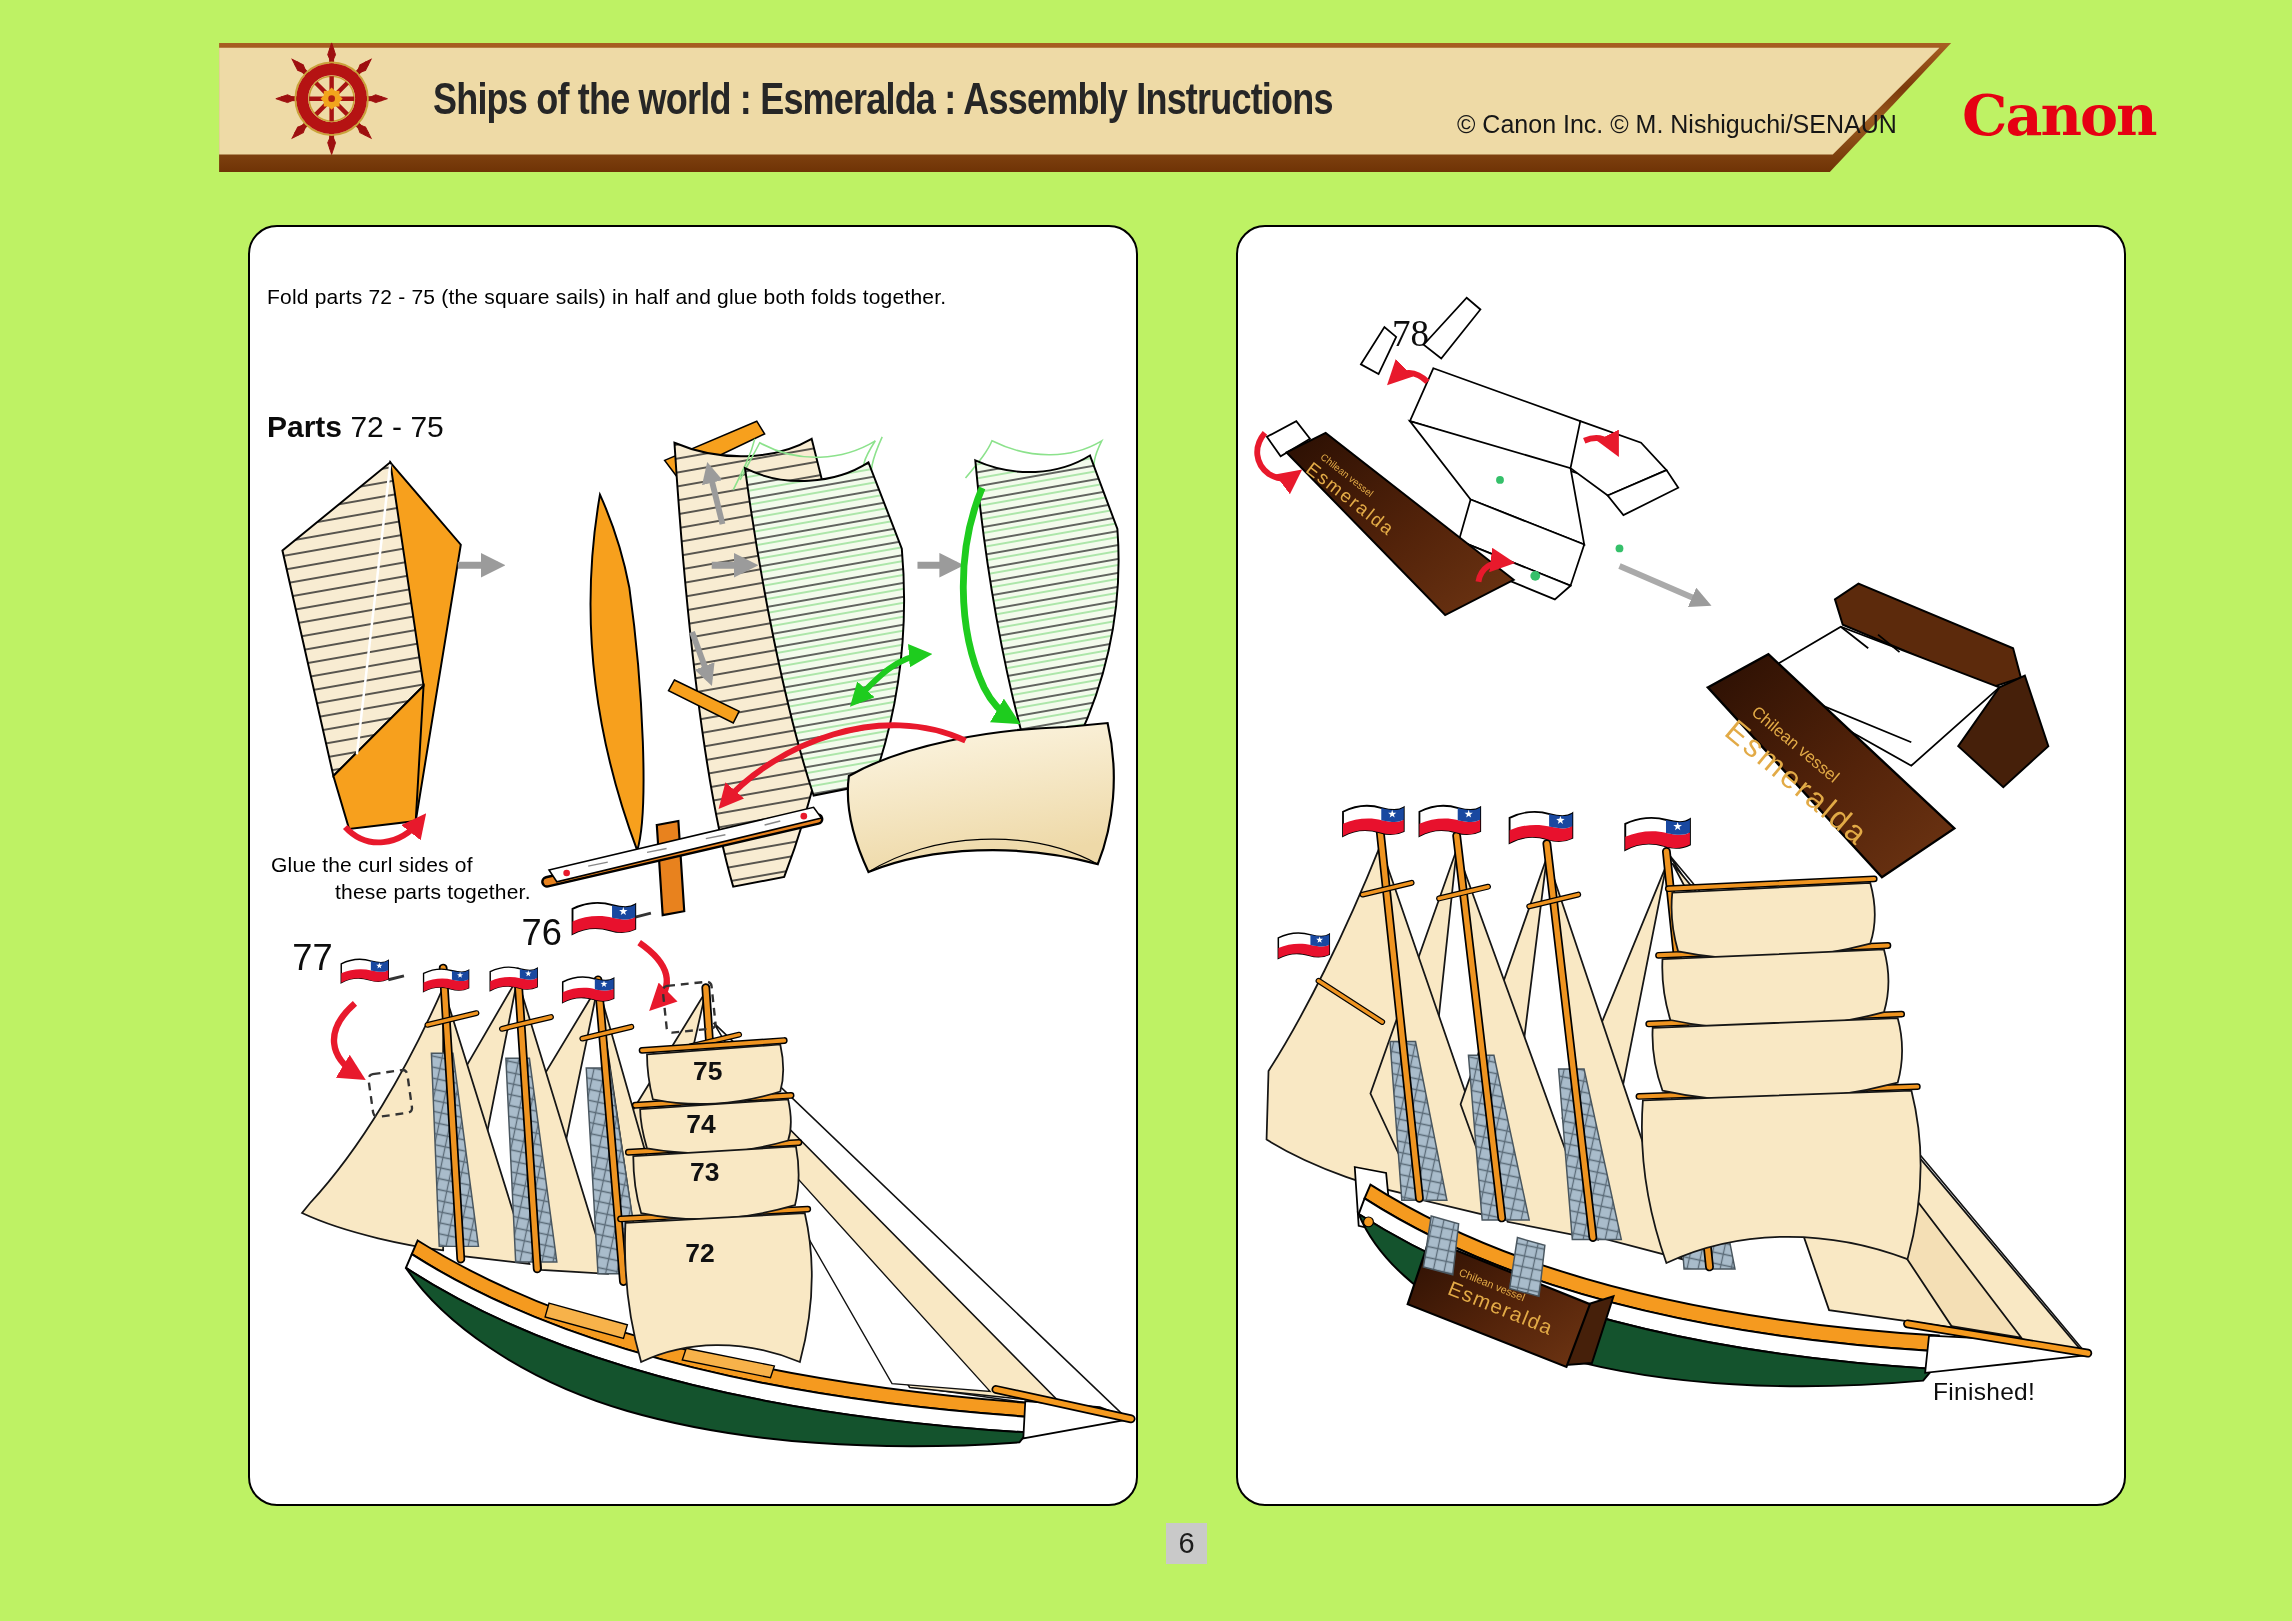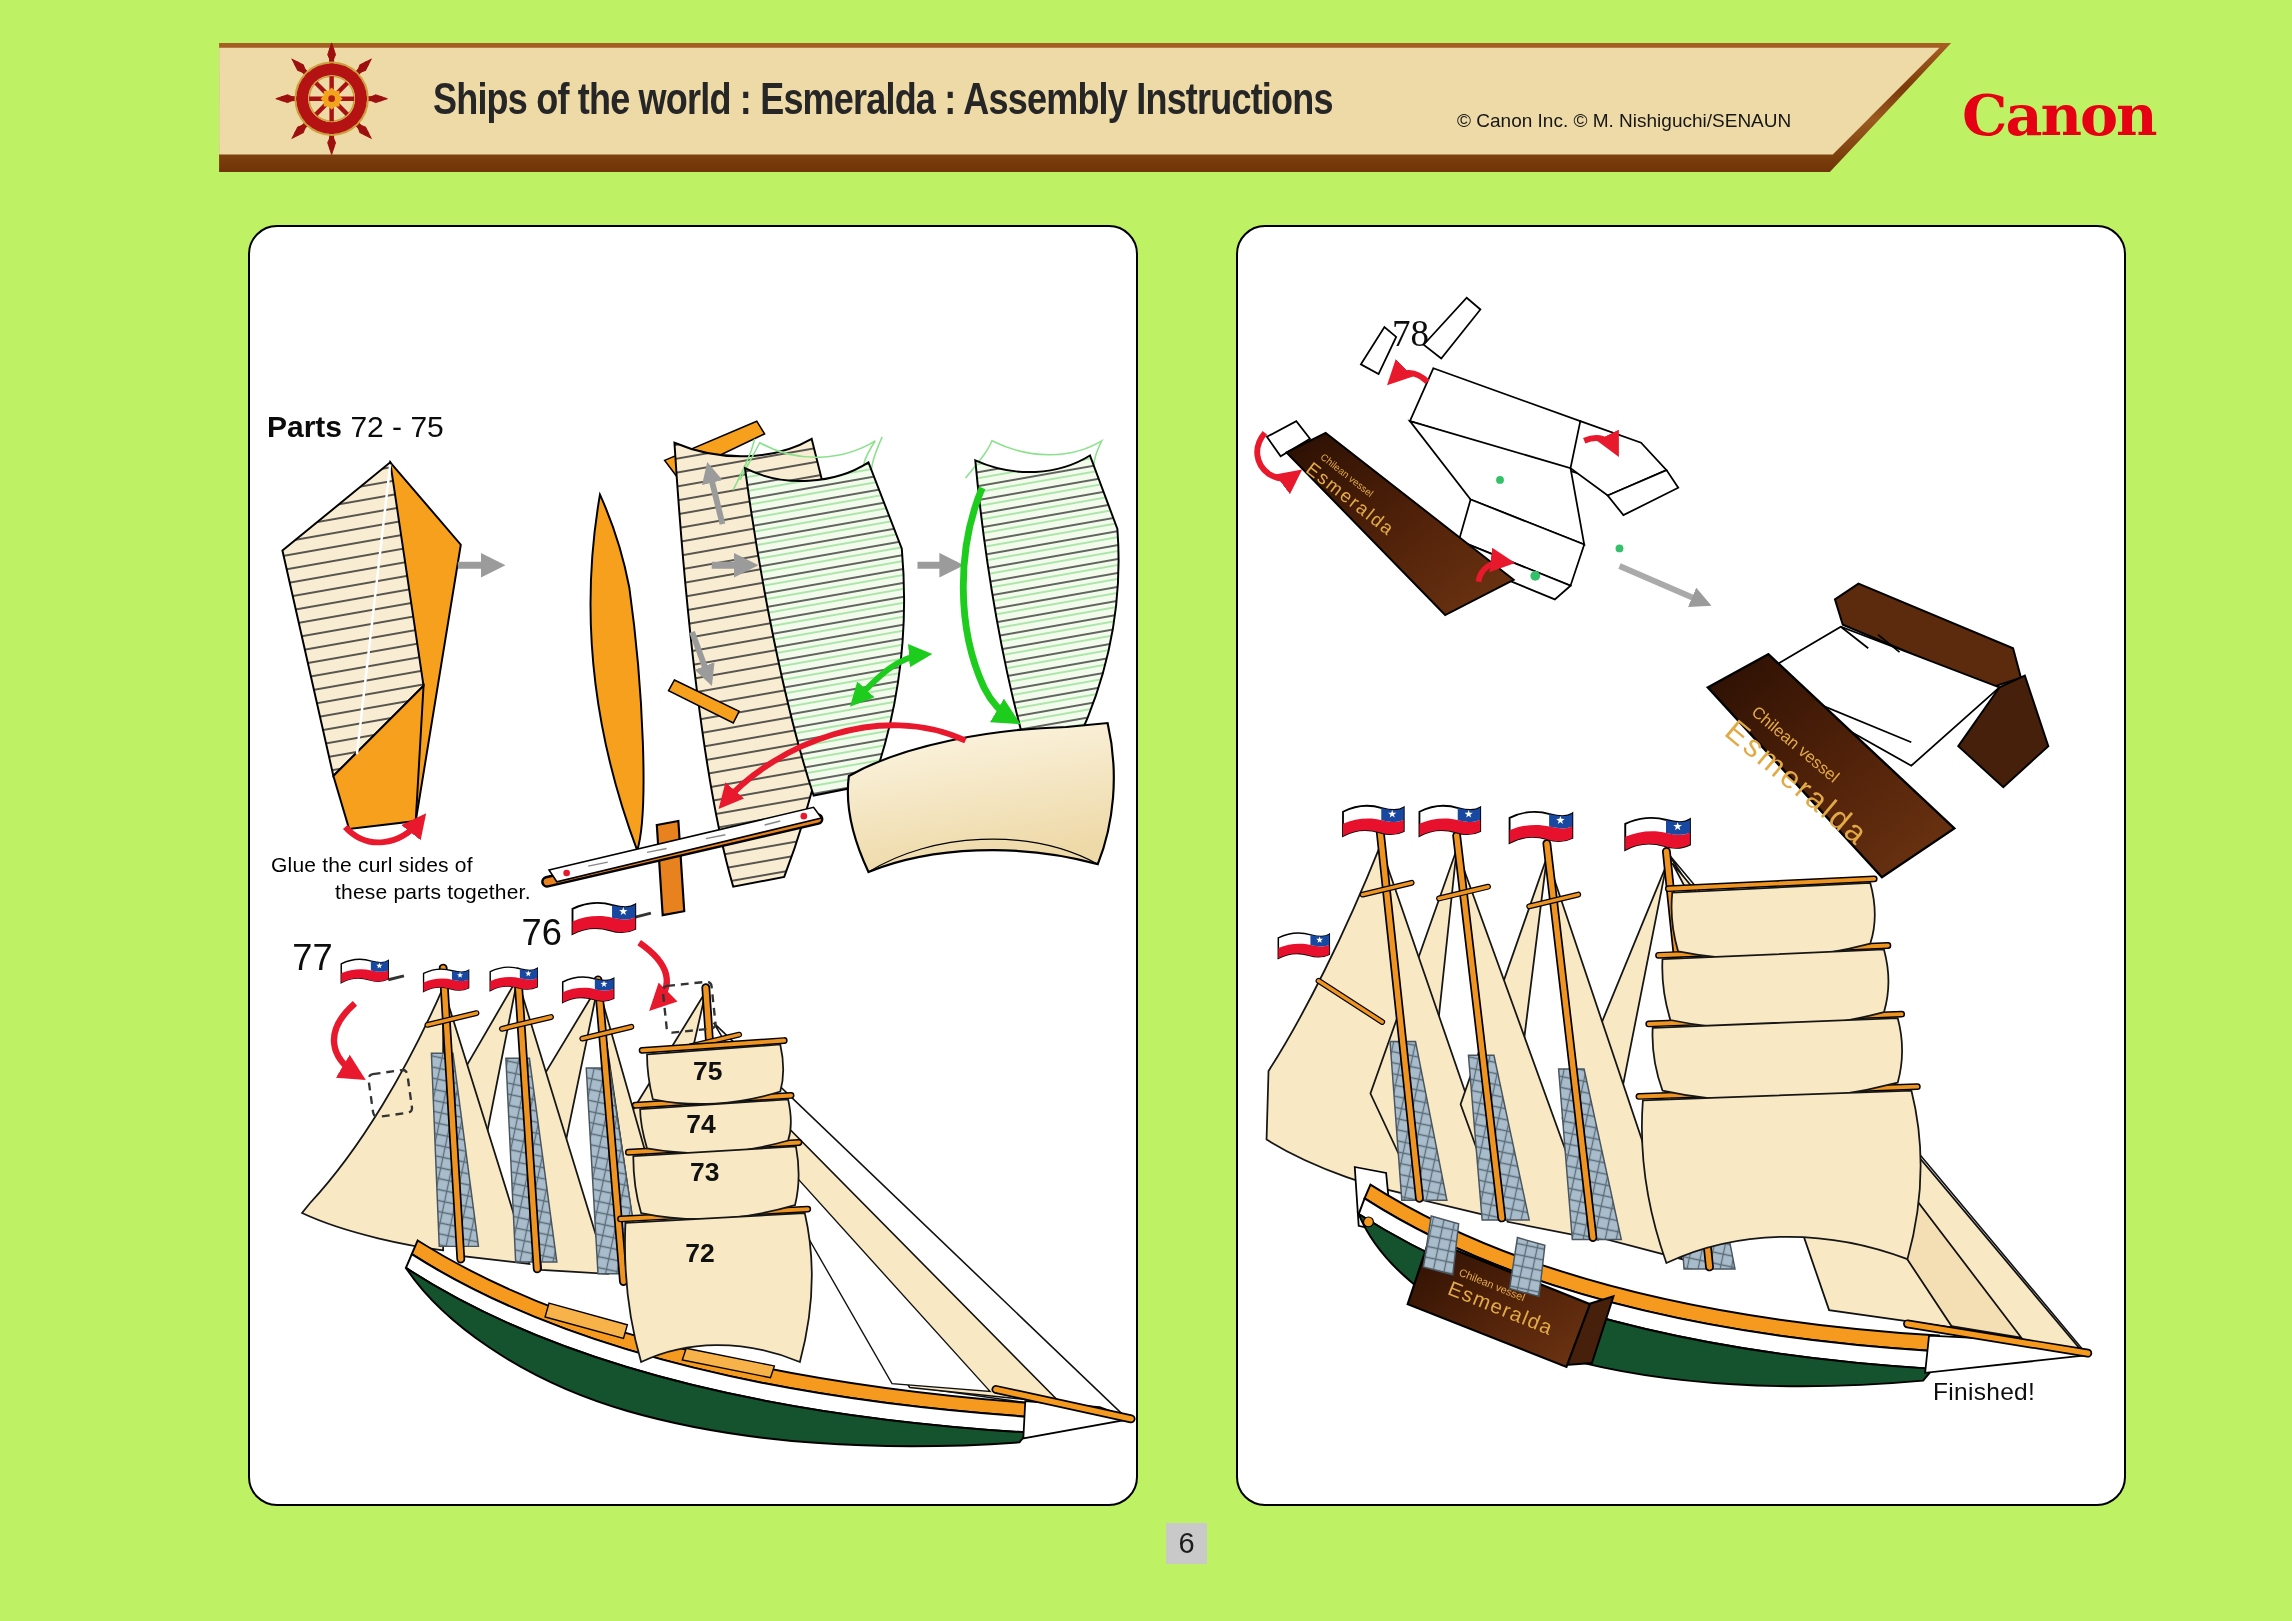--- a/index.html
+++ b/index.html
@@ -2,21 +2,21 @@
 <html><head>
 <meta charset="utf-8">
 <style>
   html,body{margin:0;padding:0;background:#ffffff;}
   .page{position:relative;width:2293px;height:1621px;background:#bef264;overflow:hidden;
         font-family:"Liberation Sans",sans-serif;}
   .abs{position:absolute;}
   svg{position:absolute;overflow:visible;}
   .title{left:433px;top:73px;font-size:45px;font-weight:700;letter-spacing:-1px;
          color:#262626;white-space:nowrap;transform:scaleX(0.80);transform-origin:left top;}
-  .copyright{left:1457px;top:110px;font-size:19px;color:#161616;white-space:nowrap;}
+  .copyright{left:1457px;top:110px;font-size:25px;color:#161616;white-space:nowrap;}
   .canon{left:1962px;top:82px;font-size:56px;font-weight:700;color:#e60013;
          font-family:"DejaVu Serif",serif;letter-spacing:-2px;transform:scaleX(1.02);
          transform-origin:left top;}
   .panel{position:absolute;top:225px;width:886px;height:1277px;border:2.9px solid #000;
          border-radius:29px;background:#fff;}
   .panel.left{left:248px;}
   .panel.right{left:1236px;}
   .instr{left:267px;top:282px;font-size:21px;line-height:1.42;color:#000;letter-spacing:0.2px;}
   .parts{left:267px;top:410px;font-size:30px;color:#0b0b0b;}
   .parts b{font-weight:700;}
@@ -135,20 +135,21 @@
 </svg>
 
 <div class="abs title">Ships of the world : Esmeralda : Assembly Instructions</div>
 <div class="abs copyright">© Canon Inc. © M. Nishiguchi/SENAUN</div>
 <div class="abs canon">Canon</div>
 
 <div class="panel left"></div>
 <div class="panel right"></div>
 
 <div class="abs instr">
+  <div>Fold parts 72 - 75 (the square sails) in half and glue both folds together.</div>
 </div>
 <div class="abs parts">
   <b>Parts</b>&nbsp;<span>72 - 75</span>
 </div>
 <div class="abs glue1">Glue the curl sides of</div>
 <div class="abs glue2">these parts together.</div>
 
 <svg style="left:255px;top:421px;width:882px;height:510px" viewBox="260 430 900 520">
 
   <g>

